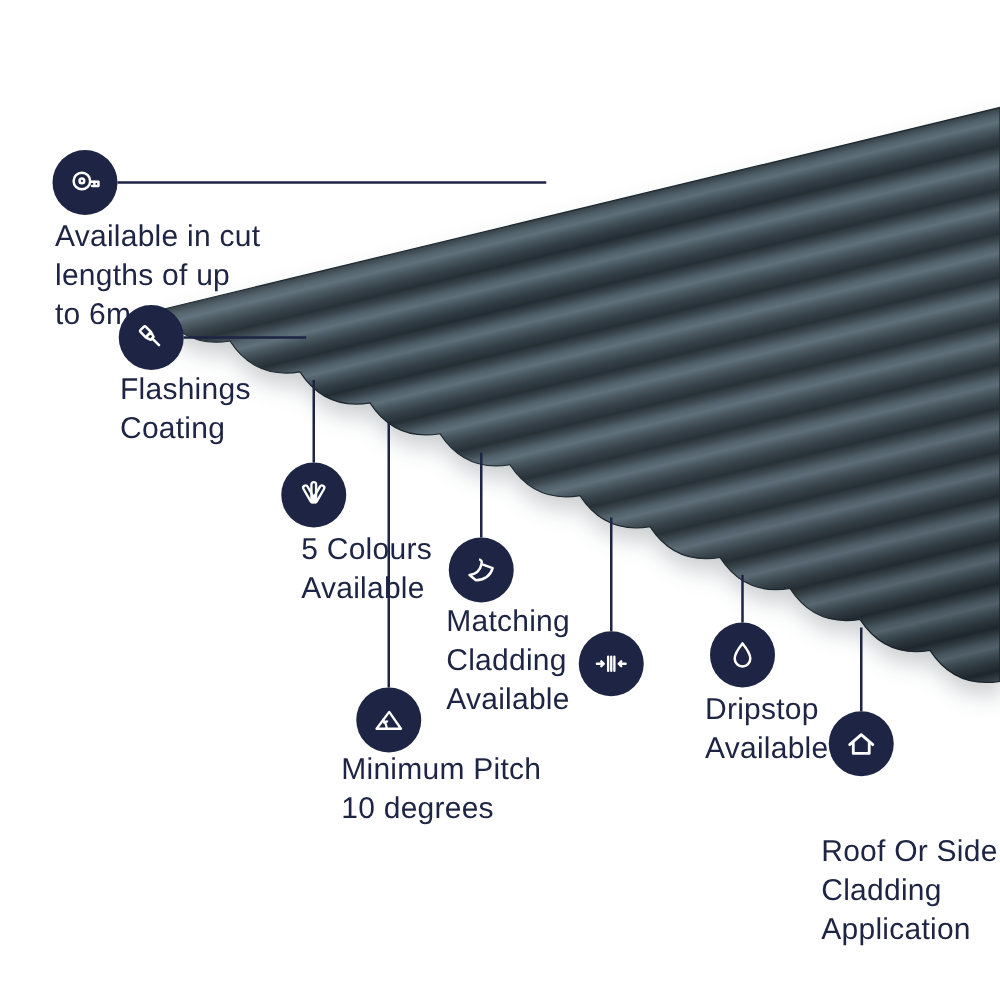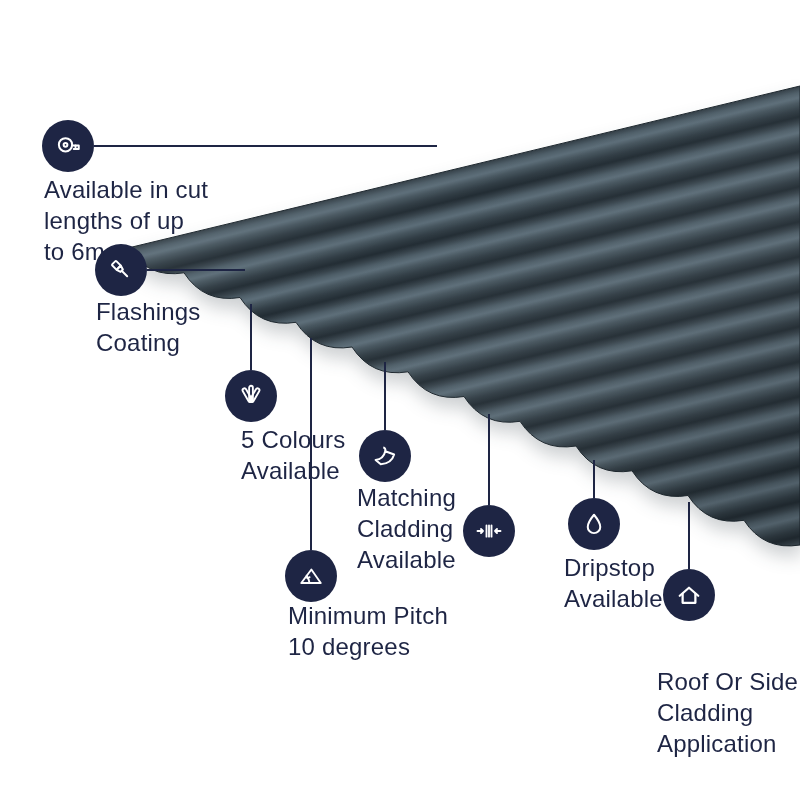--- a/index.html
+++ b/index.html
@@ -151,21 +151,21 @@
   <div class="label" style="left:44px;top:174px;">Available in cut
 lengths of up
 to 6m</div>
   <div class="label" style="left:96px;top:296px;">Flashings
 Coating</div>
   <div class="label" style="left:225px;top:424px;margin-left:16px;">5 Colours
 Available</div>
   <div class="label" style="left:357px;top:482px;">Matching
 Cladding
 Available</div>
-  <div class="label" style="left:288px;top:600px;">Minimum Pitch
+  <div class="label" style="left:273px;top:600px;">Minimum Pitch
 10 degrees</div>
   <div class="label" style="left:564px;top:552px;">Dripstop
 Available</div>
   <div class="label" style="left:657px;top:628px;margin-top:38px;">Roof Or Side
 Cladding
 Application</div>
 
 </div>
 
 </body></html>

